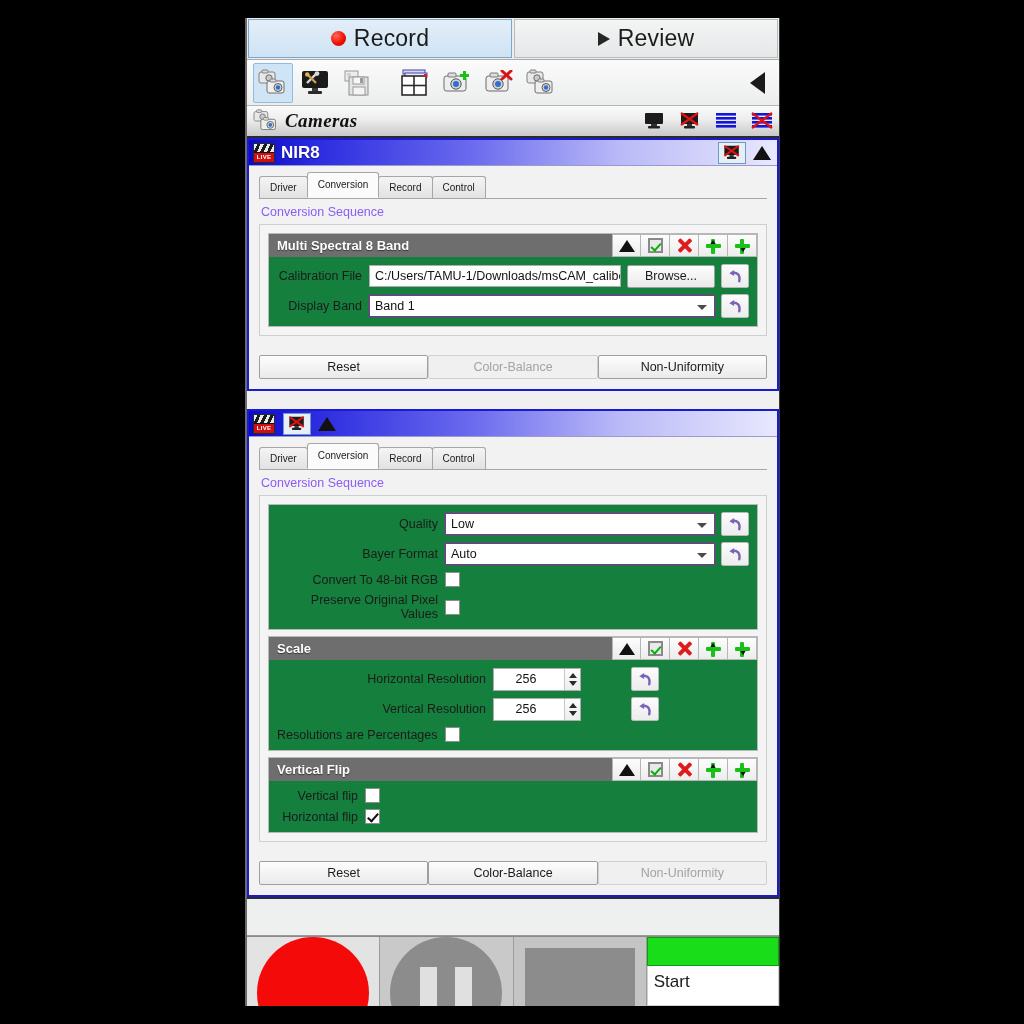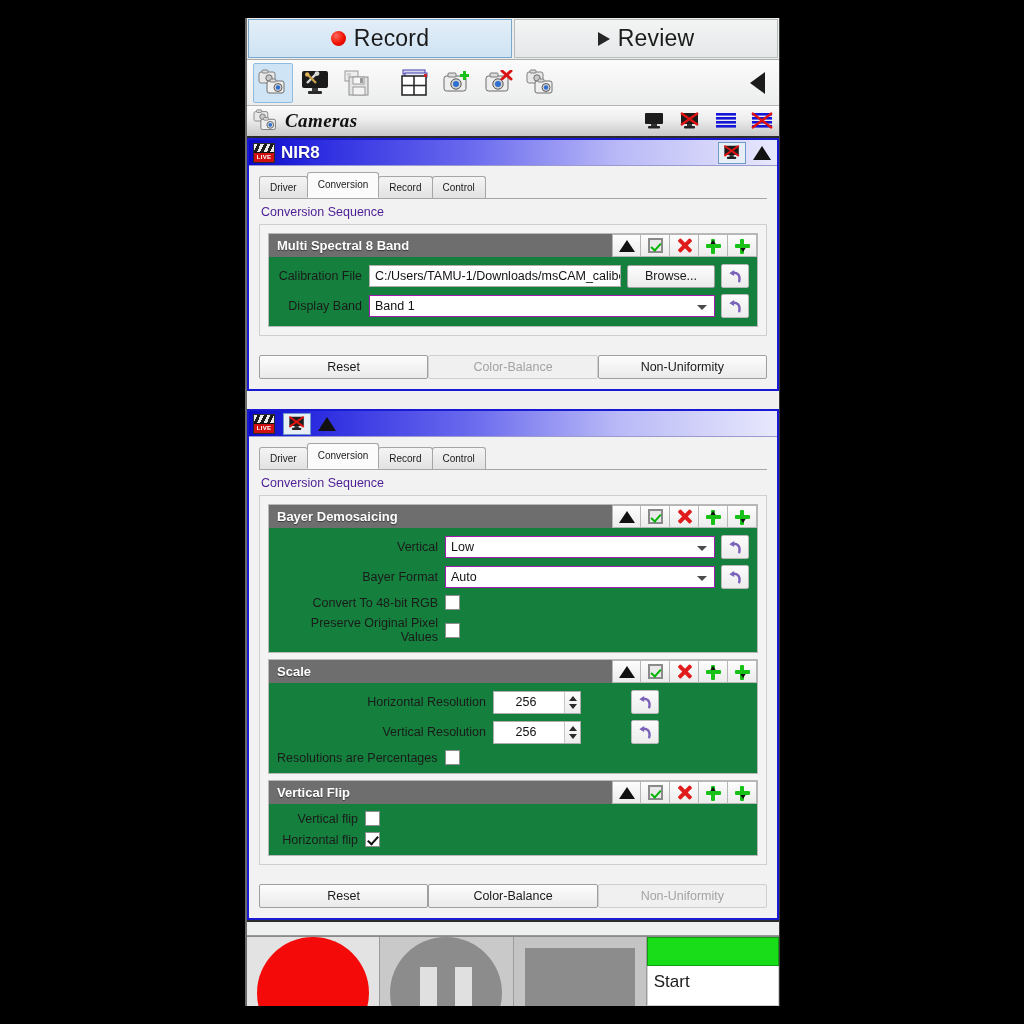--- a/index.html
+++ b/index.html
@@ -208,21 +208,21 @@
     line-height: 15px;
   }
   .tab.active {
     background: #fbfbfb;
     height: 26px;
     line-height: 18px;
     position: relative; z-index: 2;
     border-bottom: 1px solid #fbfbfb;
   }
   .seq-label {
-    font-size: 12.5px; color: #4c1d95; margin: 2px 0 5px 2px;
+    font-size: 12.5px; color: #8b5cf6; margin: 2px 0 5px 2px;
   }
 
   
   .seq-box {
     border: 1px solid #cfcfcf;
     background: #f4f4f4;
     padding: 8px;
   }
   .stage {
     border: 1px solid #b9b9b9;
@@ -752,47 +752,23 @@
             <div class="tab active">Conversion</div>
             <div class="tab">Record</div>
             <div class="tab">Control</div>
           </div>
 
           <div class="seq-label">Conversion Sequence</div>
 
           <div class="seq-box">
 
             <div class="stage">
-              <div class="stage-hdr">
-                <div class="stage-title">Bayer Demosaicing</div>
-                <div class="stage-btns">
-                  <div class="sbtn first">
-                      <span class="tri-up"></span>
-                    </div>
-                  <div class="sbtn">
-                      <span class="chk-green"></span>
-                    </div>
-                  <div class="sbtn">
-                      <span class="red-x"></span>
-                    </div>
-                  <div class="sbtn">
-                      <span class="grn-plus">
-                        <i class="mini-arrow up"></i>
-                      </span>
-                    </div>
-                  <div class="sbtn">
-                      <span class="grn-plus">
-                        <i class="mini-arrow dn"></i>
-                      </span>
-                    </div>
-                </div>
-              </div>
               <div class="stage-body">
                 <div class="frow">
-                  <div class="flabel w-q">Vertical</div>
+                  <div class="flabel w-q">Quality</div>
                   <div class="fcombo">Low</div>
                   <div class="undo-btn">
                     <svg width="17" height="15" viewBox="0 0 18 16">
                       <path d="M13 13 C14.5 6 10 3 5.5 4.2" fill="none" stroke="#7a63b8" stroke-width="2.6" stroke-linecap="round"></path>
                       <path d="M7.5 1 L2.4 4.4 L7.6 7.4 Z" fill="#7a63b8"></path>
                     </svg>
                   </div>
                 </div>
                 <div class="frow">
                   <div class="flabel w-q">Bayer Format</div>

